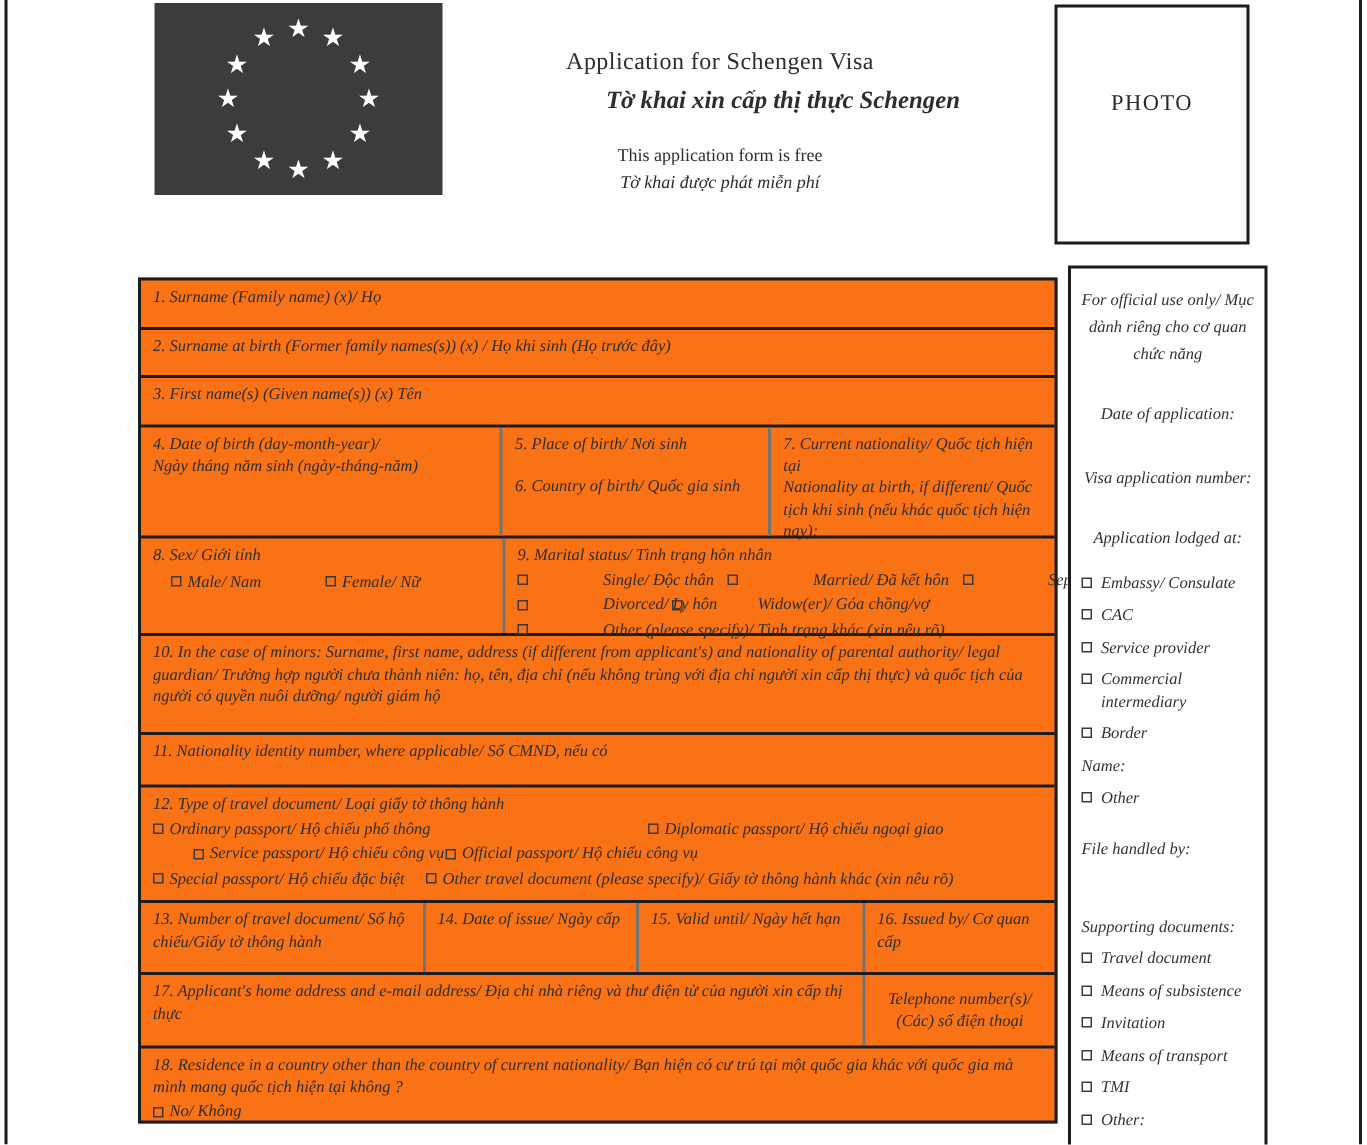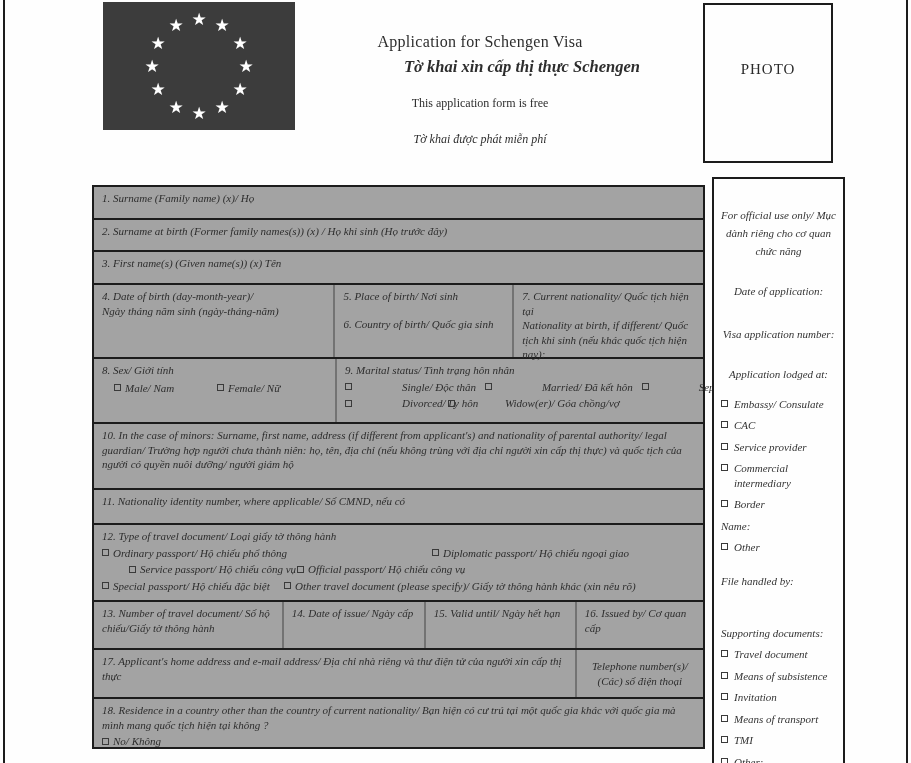--- a/index.html
+++ b/index.html
@@ -13,26 +13,26 @@
   .edge.left { left:3px; }
   .edge.right { left:906px; }
 
   
   #flag { position:absolute; left:103px; top:2px; width:192px; height:128px; background:#3c3c3c; }
   #flag .star { position:absolute; color:#fff; font-size:17px; font-style:normal; transform:translate(-50%,-50%); line-height:1; }
   #header-text { position:absolute; left:320px; top:31px; width:320px; text-align:center; }
   #title-en  { font-size:16px; font-style:normal; letter-spacing:.3px; }
   #title-vi  { font-size:16.5px; font-weight:bold; font-style:italic; margin-top:4px;text-align:right; }
   #sub-en    { font-size:12px; font-style:normal; margin-top:18px; }
-  #sub-vi    { font-size:12px; margin-top:20px; }
+  #sub-vi    { font-size:12px; margin-top:2px; }
   #photo-box { position:absolute; left:703px; top:3px; width:130px; height:160px; border:2px solid #1c1c1c;
                text-align:center; padding-top:55px; font-style:normal; font-size:15px; letter-spacing:1px; color:#2a2a2a; }
 
   
-  #main-table { position:absolute; left:92px; top:185px; width:613px; border:2px solid #1c1c1c; background:#a3a3a3; }
+  #main-table { position:absolute; left:92px; top:185px; width:613px; border:2px solid #1c1c1c; background:#f97316; }
   .row { display:flex; border-bottom:2px solid #1c1c1c; }
   .row:last-child { border-bottom:none; }
   .cell { padding:4px 8px 3px 8px; }
   .cell + .cell { border-left:2px solid #737373; }
   .ml { white-space:pre-line; }
   .h35{height:33px}.h34{height:32px}.h76{height:74px}.h67{height:65px}
   .h68{height:66px}.h37{height:35px}.h79{height:77px}.h50{height:48px}.h51{height:49px}.h46{height:48px}
 
   .cb { display:inline-block; width:7px; height:7px; border:1px solid #3a3a3a; margin-right:4px; flex:0 0 auto; }
   .cb-item { display:inline-flex; align-items:center; white-space:nowrap; }
@@ -43,21 +43,21 @@
   #marital-lines .cb-line:nth-child(2) .cb-item:first-child { width:103px; margin-right:0; }
   #travel-doc-lines .cb-line:nth-child(1) .cb-item:first-child { width:330px; }
   #travel-doc-lines .cb-line:nth-child(2) .cb-item:first-child { width:195px;padding-left:27px; }
   #travel-doc-lines .cb-line:nth-child(3) .cb-item:first-child { width:182px; }
   .phone-cell { display:flex; align-items:center; justify-content:center; text-align:center; }
 
   
   #sidebar { position:absolute; left:712px; top:177px; width:133px; height:600px; border:2px solid #1c1c1c;
              padding:9px 7px; color:#333; background:#fefefe; }
   #sidebar .center { text-align:center; line-height:1.65; }
-  #official-use { margin-top:18px; }
+  #official-use { margin-top:3px; }
   #date-of-application { margin-top:22px; }
   #visa-app-number { margin-top:24px; }
   #app-lodged-at { margin-top:22px; }
   .sb-list .cb-item { display:flex; white-space:normal; align-items:flex-start; margin-top:7px; }
   .sb-list .cb { margin-top:3px; margin-right:6px; }
   #lodged-list { margin-top:14px; }
   #sb-name { margin-top:7px; line-height:1.45; }
   #sb-other { margin-top:5px; }
   #file-handled { margin-top:20px; }
   #supporting-label { margin-top:37px; }
@@ -152,20 +152,27 @@
 
           <span class="cb-item">
                 <span class="cb"></span>
                 <span>Divorced/ Ly hôn</span>
               </span>
               <span class="cb-item">
                 <span class="cb"></span>
                 <span>Widow(er)/ Góa chồng/vợ</span>
               </span>
             </div>
+          <div class="cb-line">
+
+          <span class="cb-item">
+                <span class="cb"></span>
+                <span>Other (please specify)/ Tình trạng khác (xin nêu rõ)</span>
+              </span>
+            </div>
         </div>
       </div>
     </div>
 
     <div class="row h68">
         <div class="cell" style="flex:1">10. In the case of minors: Surname, first name, address (if different from applicant's) and nationality of parental authority/ legal guardian/ Trường hợp người chưa thành niên: họ, tên, địa chỉ (nếu không trùng với địa chỉ người xin cấp thị thực) và quốc tịch của người có quyền nuôi dưỡng/ người giám hộ</div>
       </div>
     <div class="row h37">
         <div class="cell" style="flex:1">11. Nationality identity number, where applicable/ Số CMND, nếu có</div>
       </div>

